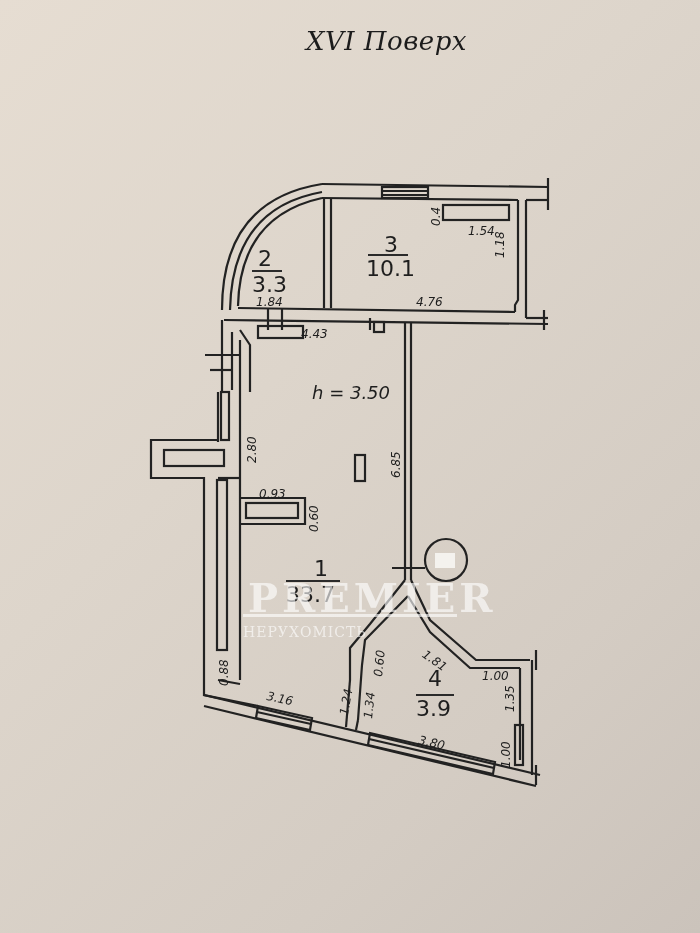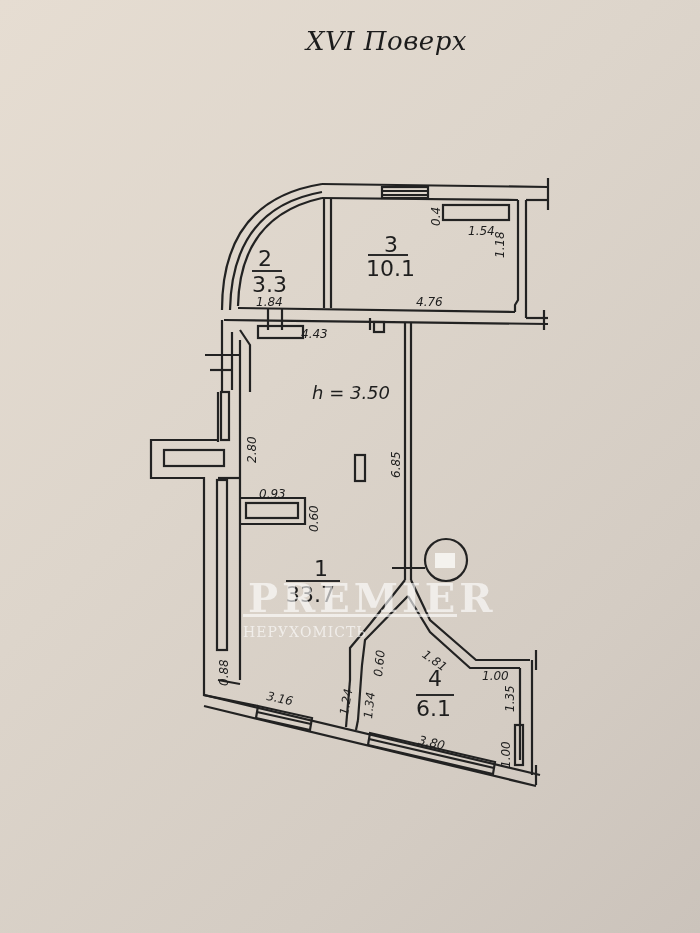--- a/index.html
+++ b/index.html
@@ -141,21 +141,21 @@
 <div class="frac-line" style="left:368px;top:254px;width:40px;"></div>
 <div class="lbl room-area" style="left:366px;top:258px;">10.1</div>
 
 <div class="lbl" style="left:312px;top:384px;font-size:18px;">h = 3.50</div>
 <div class="lbl room-no" style="left:314px;top:558px;">1</div>
 <div class="frac-line" style="left:286px;top:580px;width:54px;"></div>
 <div class="lbl room-area" style="left:286px;top:584px;">33.7</div>
 
 <div class="lbl room-no" style="left:428px;top:668px;">4</div>
 <div class="frac-line" style="left:416px;top:694px;width:38px;"></div>
-<div class="lbl room-area" style="left:416px;top:698px;">6.1</div>
+<div class="lbl room-area" style="left:416px;top:698px;">3.9</div>
 
 <div class="lbl dim rot" style="left:430px;top:226px;transform:rotate(-90deg);">0.4</div>
 <div class="lbl dim" style="left:460px;top:225px;margin-left:8px;">1.54</div>
 <div class="lbl dim rot" style="left:494px;top:258px;transform:rotate(-90deg);">1.18</div>
 <div class="lbl dim" style="left:256px;top:296px;">1.84</div>
 <div class="lbl dim" style="left:416px;top:296px;">4.76</div>
 <div class="lbl dim" style="left:301px;top:328px;text-align:center;">4.43</div>
 <div class="lbl dim rot" style="left:246px;top:463px;transform:rotate(-90deg);">2.80</div>
 <div class="lbl dim rot" style="left:390px;top:478px;transform:rotate(-90deg);">6.85</div>
 <div class="lbl dim" style="left:259px;top:488px;">0.93</div>

